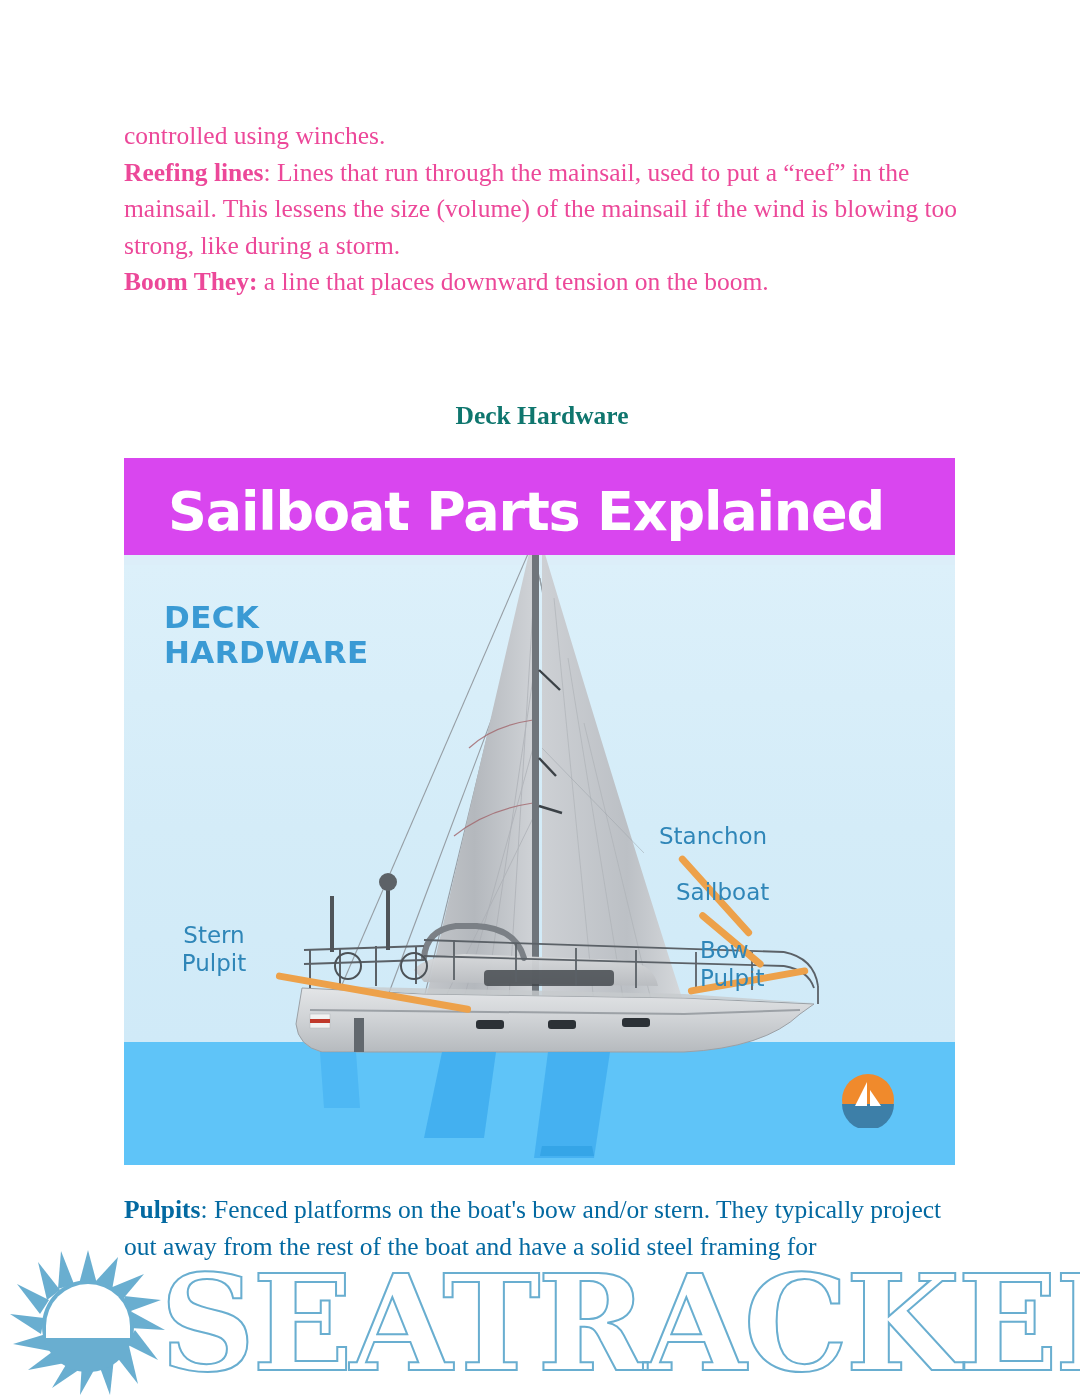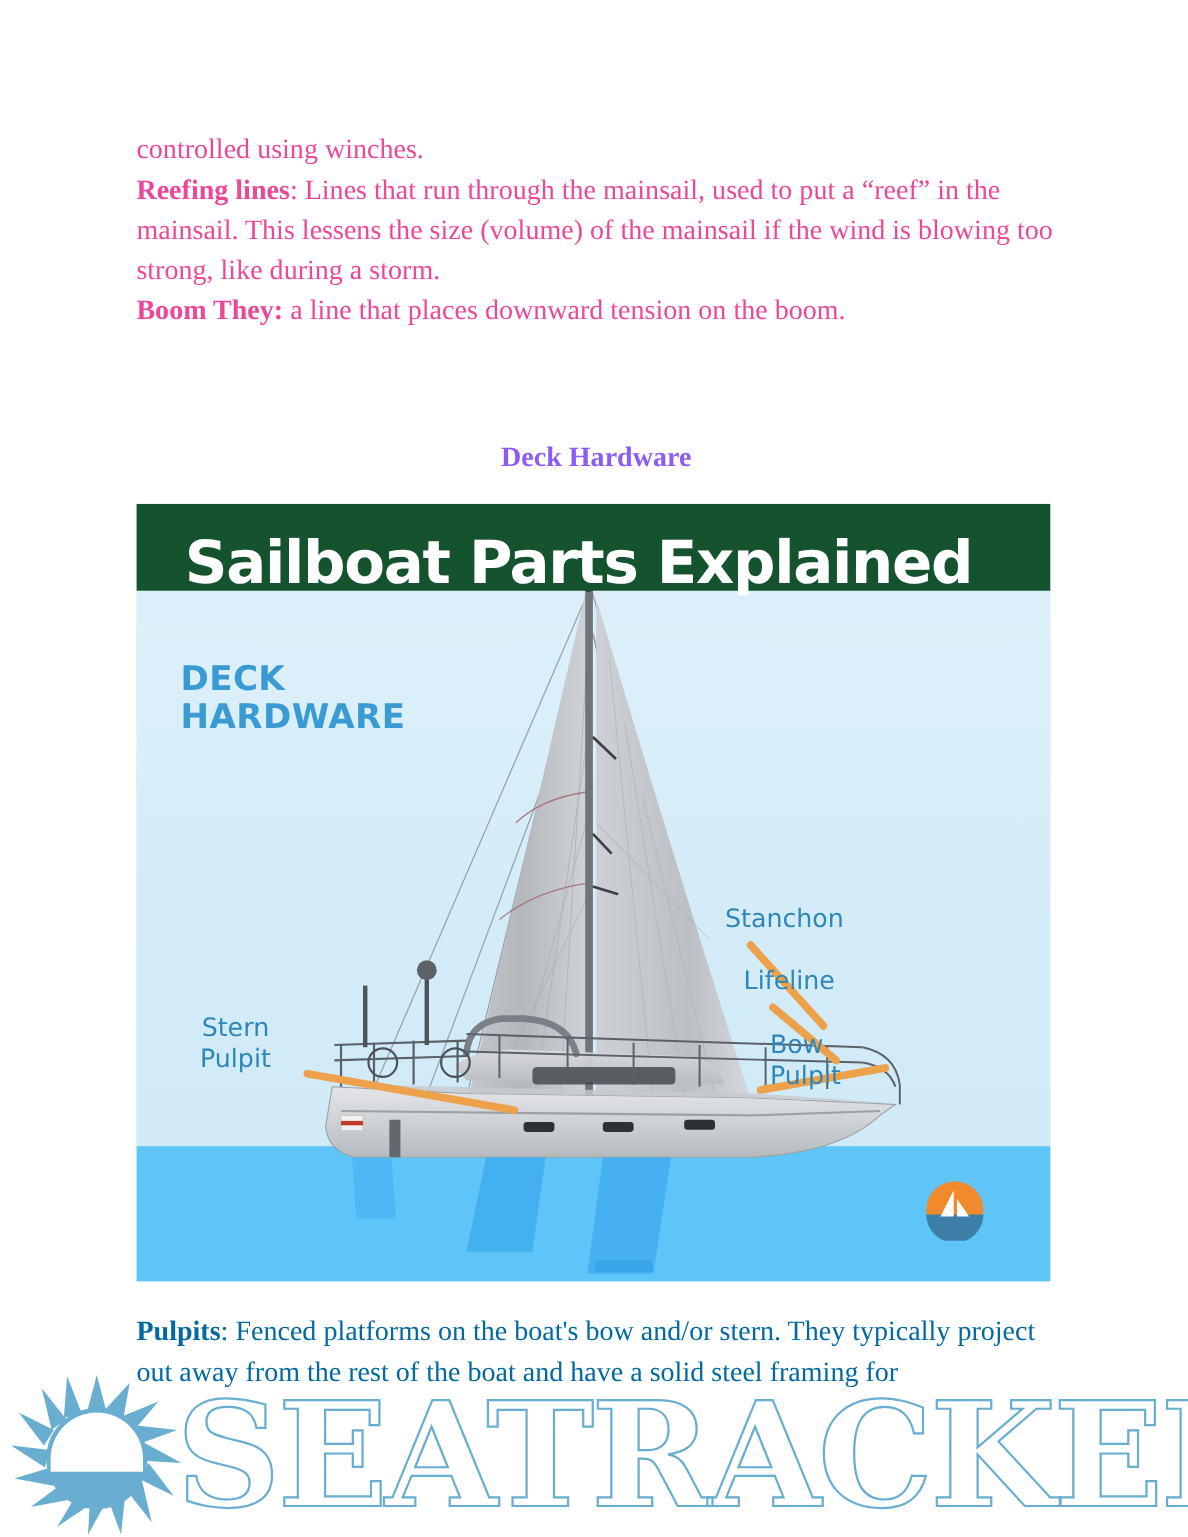--- a/index.html
+++ b/index.html
@@ -31,21 +31,21 @@
 
   .section-heading {
     position: absolute;
     left: 124px;
     top: 400px;
     width: 836px;
     text-align: center;
     font-size: 25.5px;
     line-height: 32px;
     font-weight: bold;
-    color: #8b5cf6;
+    color: #0f766e;
   }
 
   .doc-text-bottom {
     position: absolute;
     left: 124px;
     top: 1192px;
     width: 846px;
     font-size: 25.5px;
     line-height: 36.5px;
     color: #0369a1;
@@ -59,23 +59,24 @@
     top: 458px;
     width: 831px;
     height: 707px;
     overflow: hidden;
     background: #dceef9;
   }
   .ig-banner {
     position: absolute;
     left: 0; top: 0;
     width: 100%;
-    height: 79px;
-    background: #14532d;
+    height: 97px;
+    background: #d946ef;
     z-index: 6;
+    padding-left: 36px;
   }
   .ig-banner-title {
     position: absolute;
     left: 44px;
     top: 22px;
     font-family: "DejaVu Sans", sans-serif;
     font-weight: bold;
     font-size: 54px;
     letter-spacing: -1.2px;
     color: #ffffff;
@@ -302,21 +303,21 @@
     <div>DECK</div>
     <div>HARDWARE</div>
   </div>
 
   <div class="leader" style="left:556px; top:395px; width:106px; height:7px; transform: rotate(48deg); transform-origin: left center;"></div>
   <div class="leader" style="left:576px; top:452px; width:82px; height:7px; transform: rotate(40deg); transform-origin: left center;"></div>
   <div class="leader" style="left:564px; top:530px; width:122px; height:7px; transform: rotate(-10deg); transform-origin: left center;"></div>
   <div class="leader" style="left:152px; top:514px; width:198px; height:7px; transform: rotate(10deg); transform-origin: left center;"></div>
 
   <div class="callout c-stanchon">Stanchon</div>
-  <div class="callout c-lifeline">Lifeline</div>
+  <div class="callout c-lifeline">Sailboat</div>
   <div class="callout c-bowpulpit">
     <div>Bow</div>
     <div>Pulpit</div>
   </div>
   <div class="callout c-sternpulpit">
     <div>Stern</div>
     <div>Pulpit</div>
   </div>
 
   <svg class="ig-logo" width="56" height="56" viewBox="0 0 56 56">

